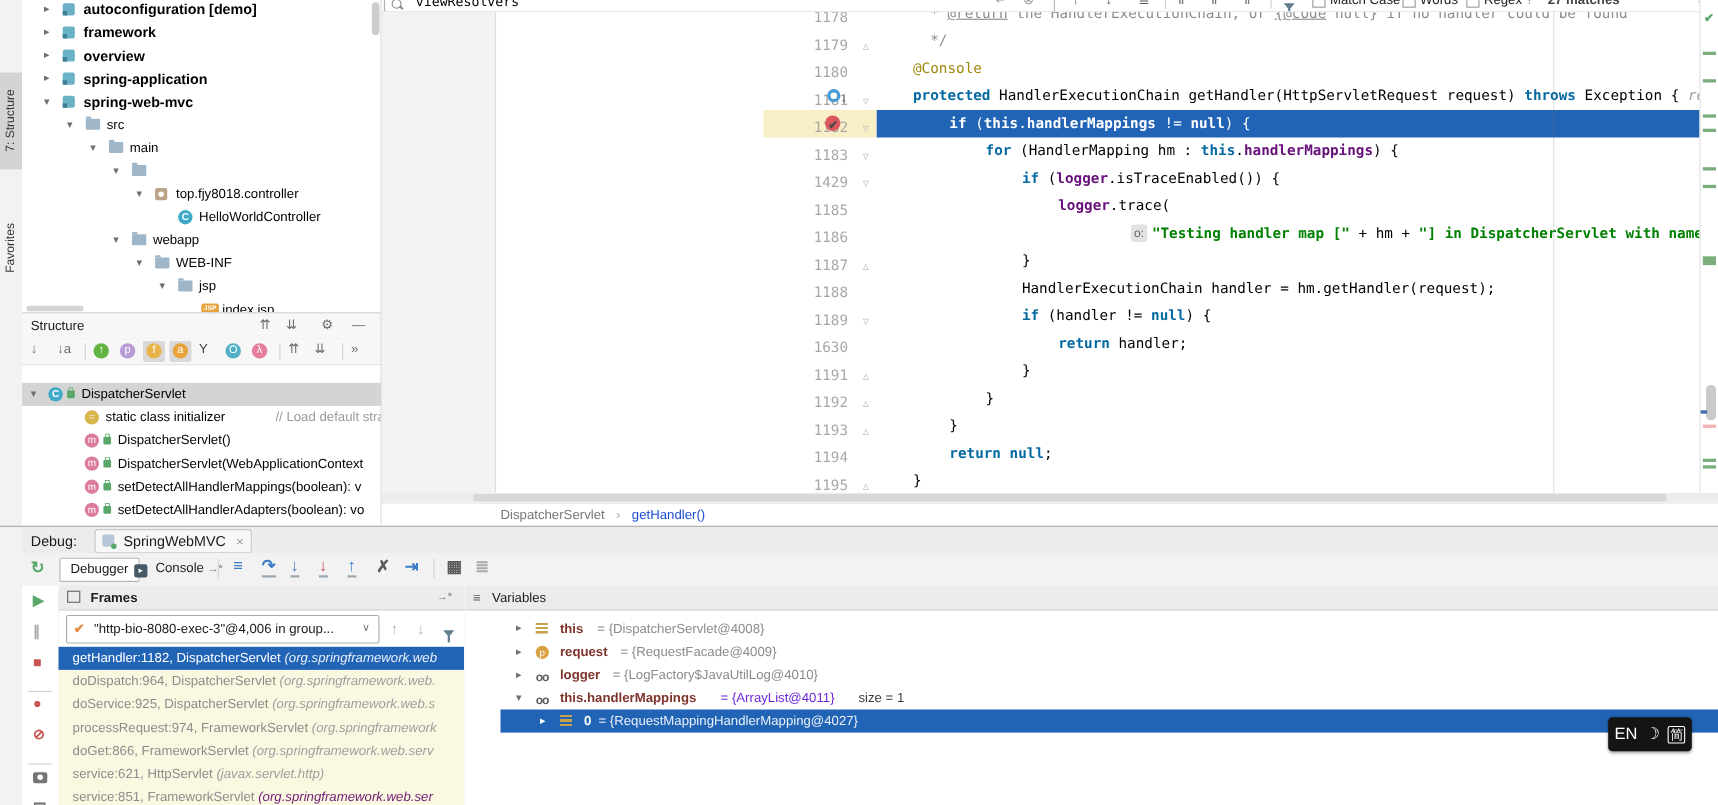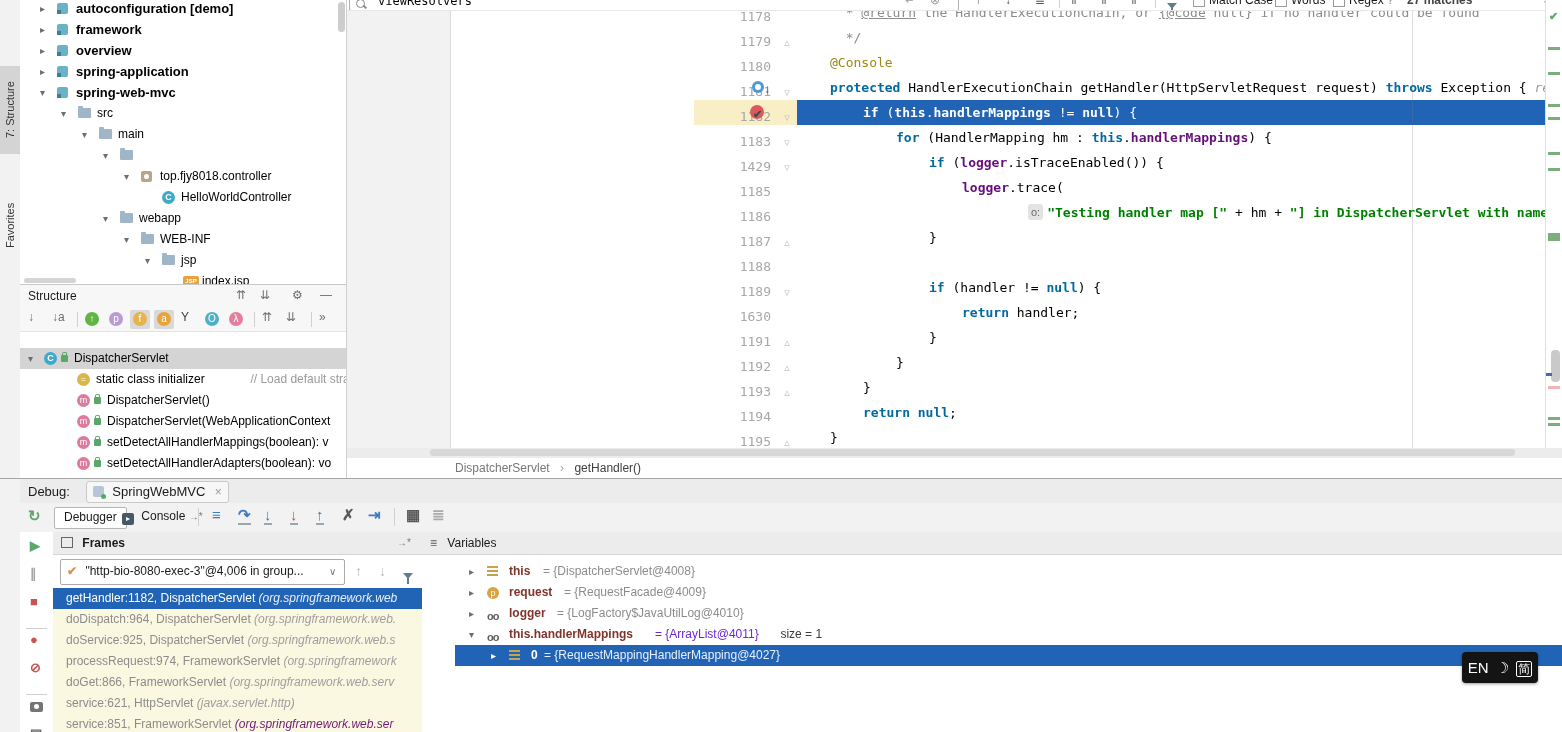--- a/index.html
+++ b/index.html
@@ -272,20 +272,21 @@
           <span class="lnum" style="top: 4px;">1186</span>
           <span style="position: absolute; left: 334px; top: 0px;"><span class="tk tk-chip">o:</span><span class="tk tk-s">"Testing handler map ["</span><span class="tk tk-d"> + hm + </span><span class="tk tk-s">"] in DispatcherServlet with name '"</span></span>
         </div>
         <div class="crow" style="top: 225px;">
           <span class="lnum" style="top: 4px;">1187</span>
           <span class="fold" style="top: 5px;">▵</span>
           <span style="position: absolute; left: 235px; top: 0px;"><span class="tk tk-d">}</span></span>
         </div>
         <div class="crow" style="top: 250px;">
           <span class="lnum" style="top: 4px;">1188</span>
+          <span style="position: absolute; left: 235px; top: 0px;"><span class="tk tk-d">HandlerExecutionChain handler = hm.getHandler(request);</span></span>
         </div>
         <div class="crow" style="top: 275px;">
           <span class="lnum" style="top: 4px;">1189</span>
           <span class="fold" style="top: 5px;">▿</span>
           <span style="position: absolute; left: 235px; top: 0px;"><span class="tk tk-k">if </span><span class="tk tk-d">(handler != </span><span class="tk tk-k">null</span><span class="tk tk-d">) {</span></span>
         </div>
         <div class="crow" style="top: 300px;">
           <span class="lnum" style="top: 4px;">1630</span>
           <span style="position: absolute; left: 268px; top: 0px;"><span class="tk tk-k">return </span><span class="tk tk-d">handler;</span></span>
         </div>
@@ -359,21 +360,21 @@
         <div style="position: absolute; left: 2px; top: 386px; width: 12px; height: 3px; background: rgb(244, 180, 180);"></div>
       </div>
 
     <div class="abs" style="left:0;top:448px;width:1215px;height:9px;background:#ECECEC;">
       <div class="abs" style="left:83px;top:1px;width:1085px;height:7px;background:#D8D8D8;border-radius:3px;"></div>
     </div>
 
     <div class="abs" style="left:0;top:457px;width:1215px;height:21px;background:#fff;border-top:1px solid #ECECEC;line-height:21px;">
       <span style="margin-left:108px;color:#777;">DispatcherServlet</span>
       <span style="margin:0 7px;color:#AAA;">›</span>
-      <span style="color:#404040;margin-top:12px;">getHandler()</span>
+      <span style="color:#1d4ed8;margin-top:12px;">getHandler()</span>
     </div>
   </div>
 
   <div class="abs" id="debugPanel" style="left:0;top:478px;width:1562px;height:254px;background:#F2F2F2;border-top:1px solid #A6A6A6;">
 
     <div class="abs" style="left:20px;top:0;width:1542px;height:24px;background:#ECECEC;">
       <span class="abs" style="left:8px;top:5px;color:#1A1A1A;font-size:13px;">Debug:</span>
       <div class="abs" style="left:66px;top:2px;height:20px;padding:0 6px;background:#F7F7F7;border:1px solid #C9C9C9;border-radius:3px;line-height:19px;">
         <span style="display:inline-block;width:11px;height:11px;background:#B6C6D8;border-radius:2px;position:relative;vertical-align:-1px;margin-right:5px;">
           <span style="position:absolute;right:-2px;bottom:-2px;width:5px;height:5px;background:#59A869;border-radius:50%;"></span>

